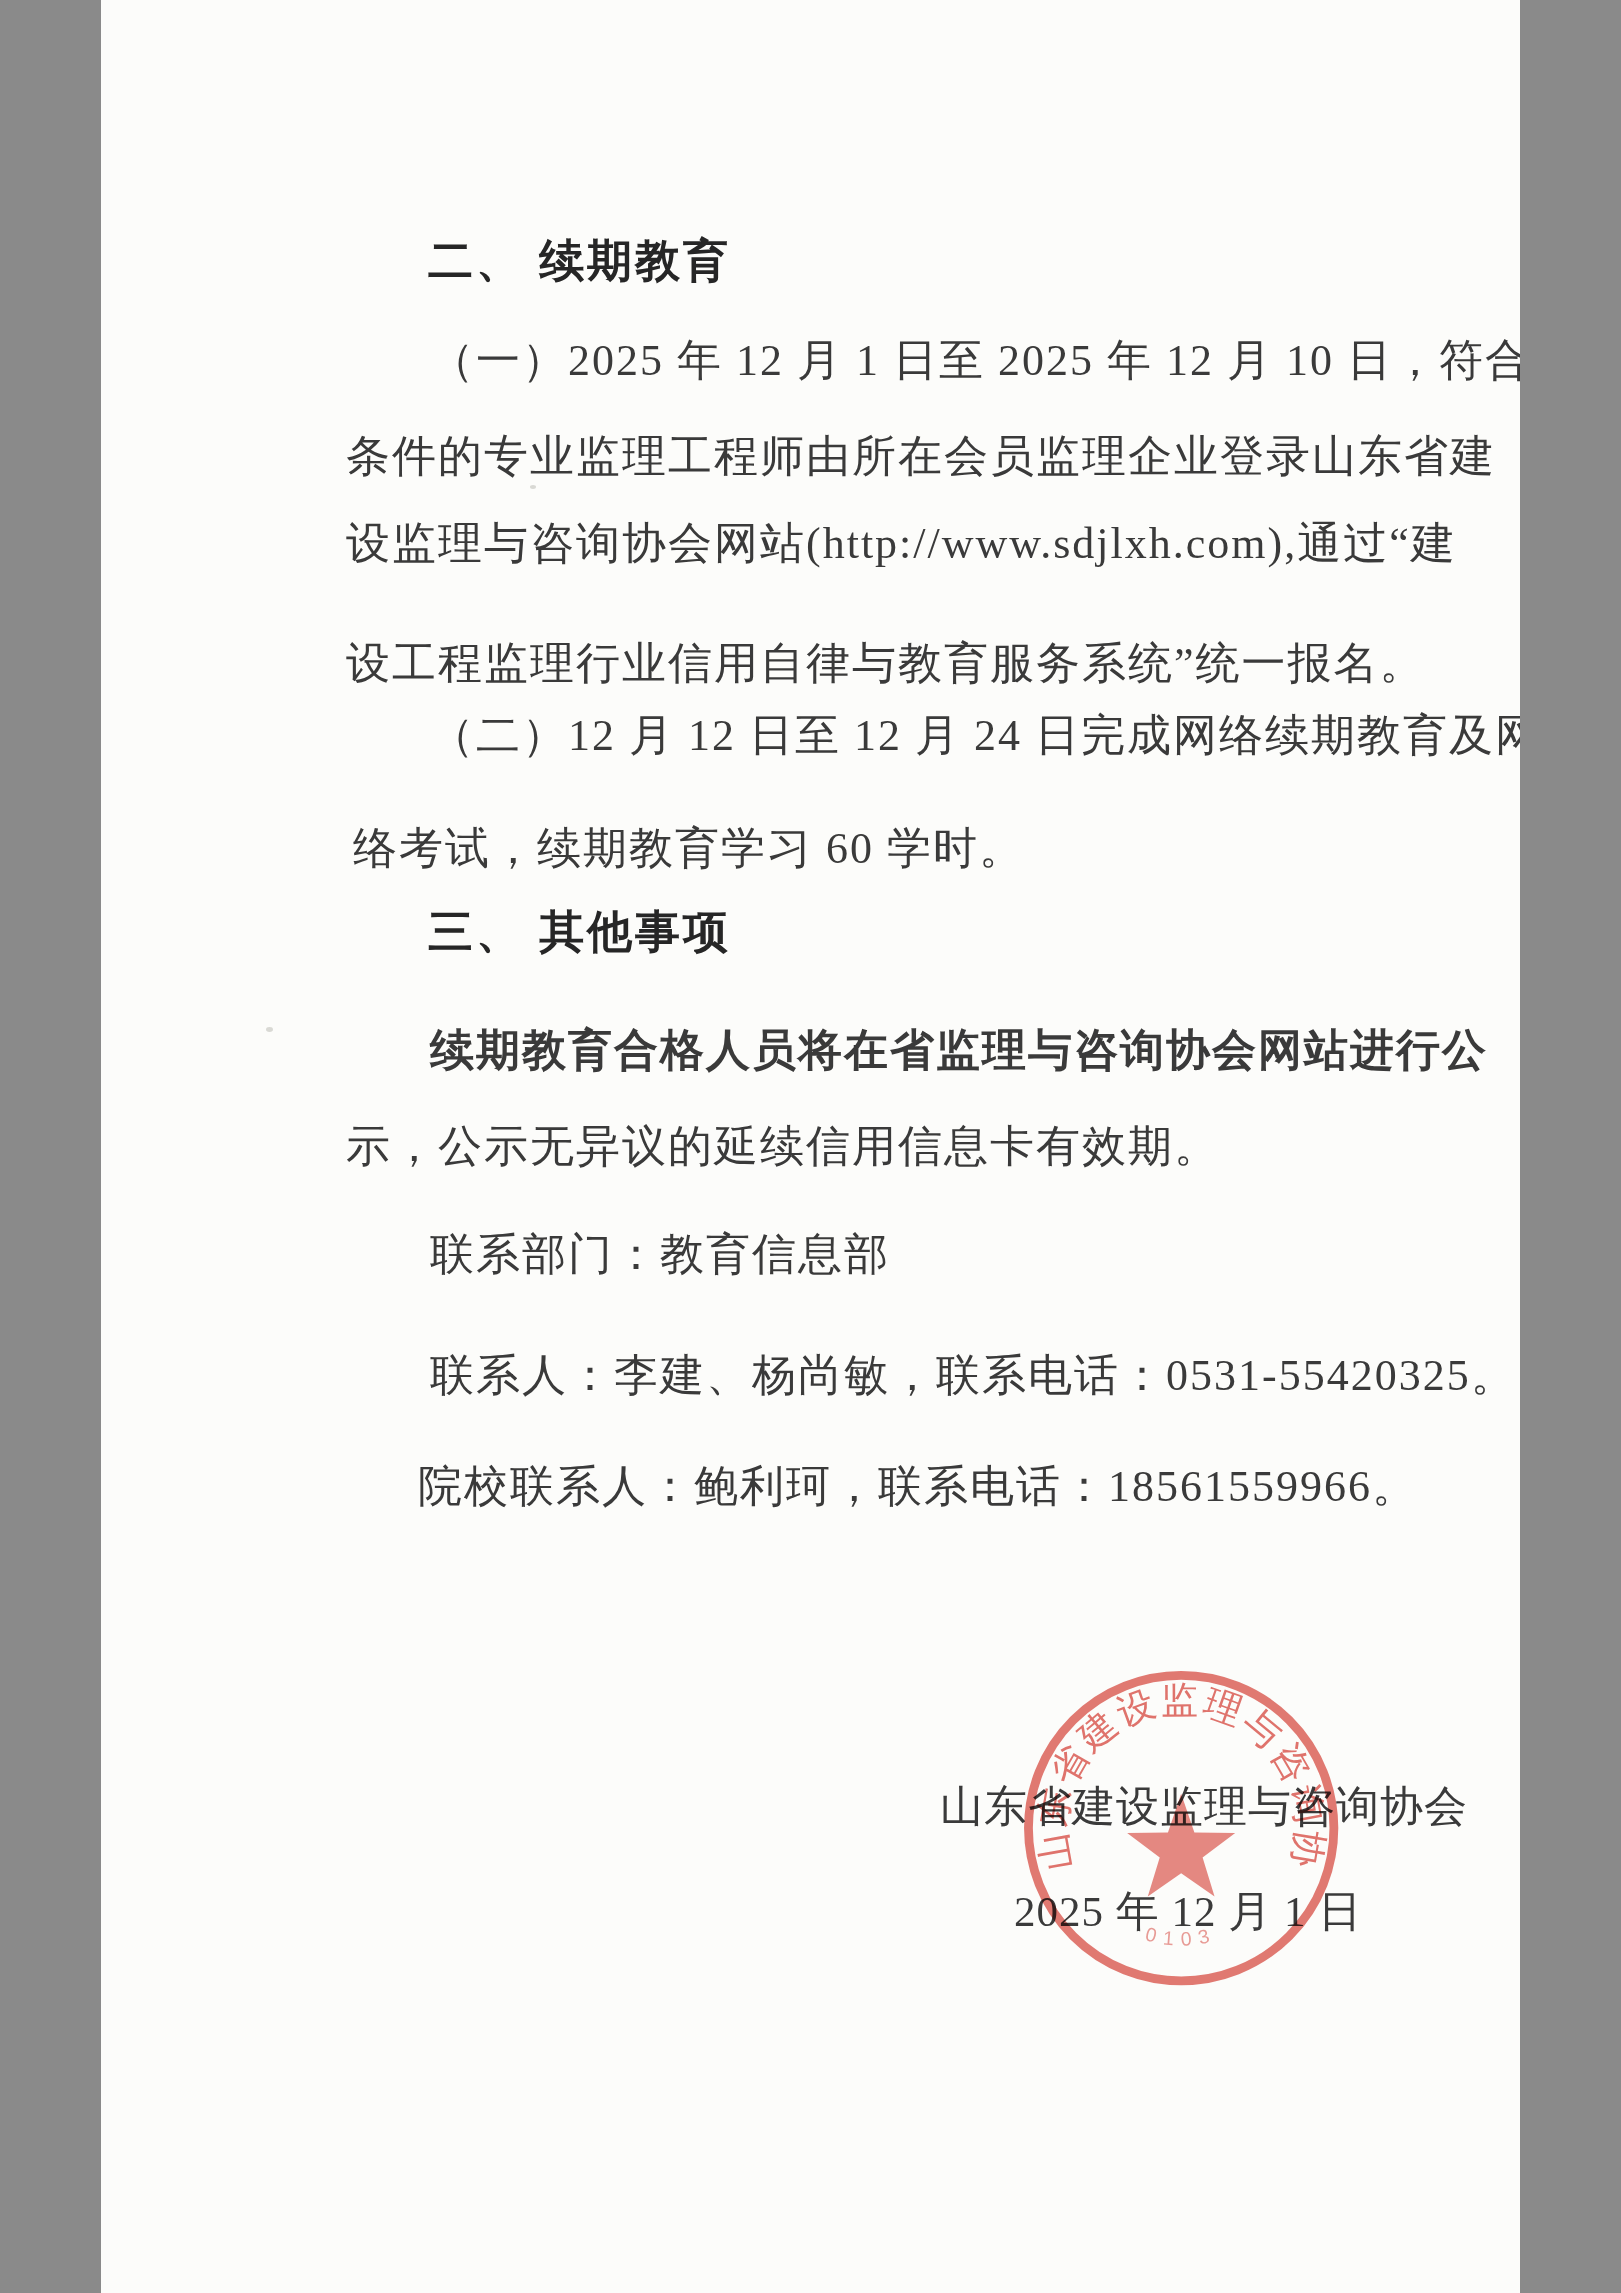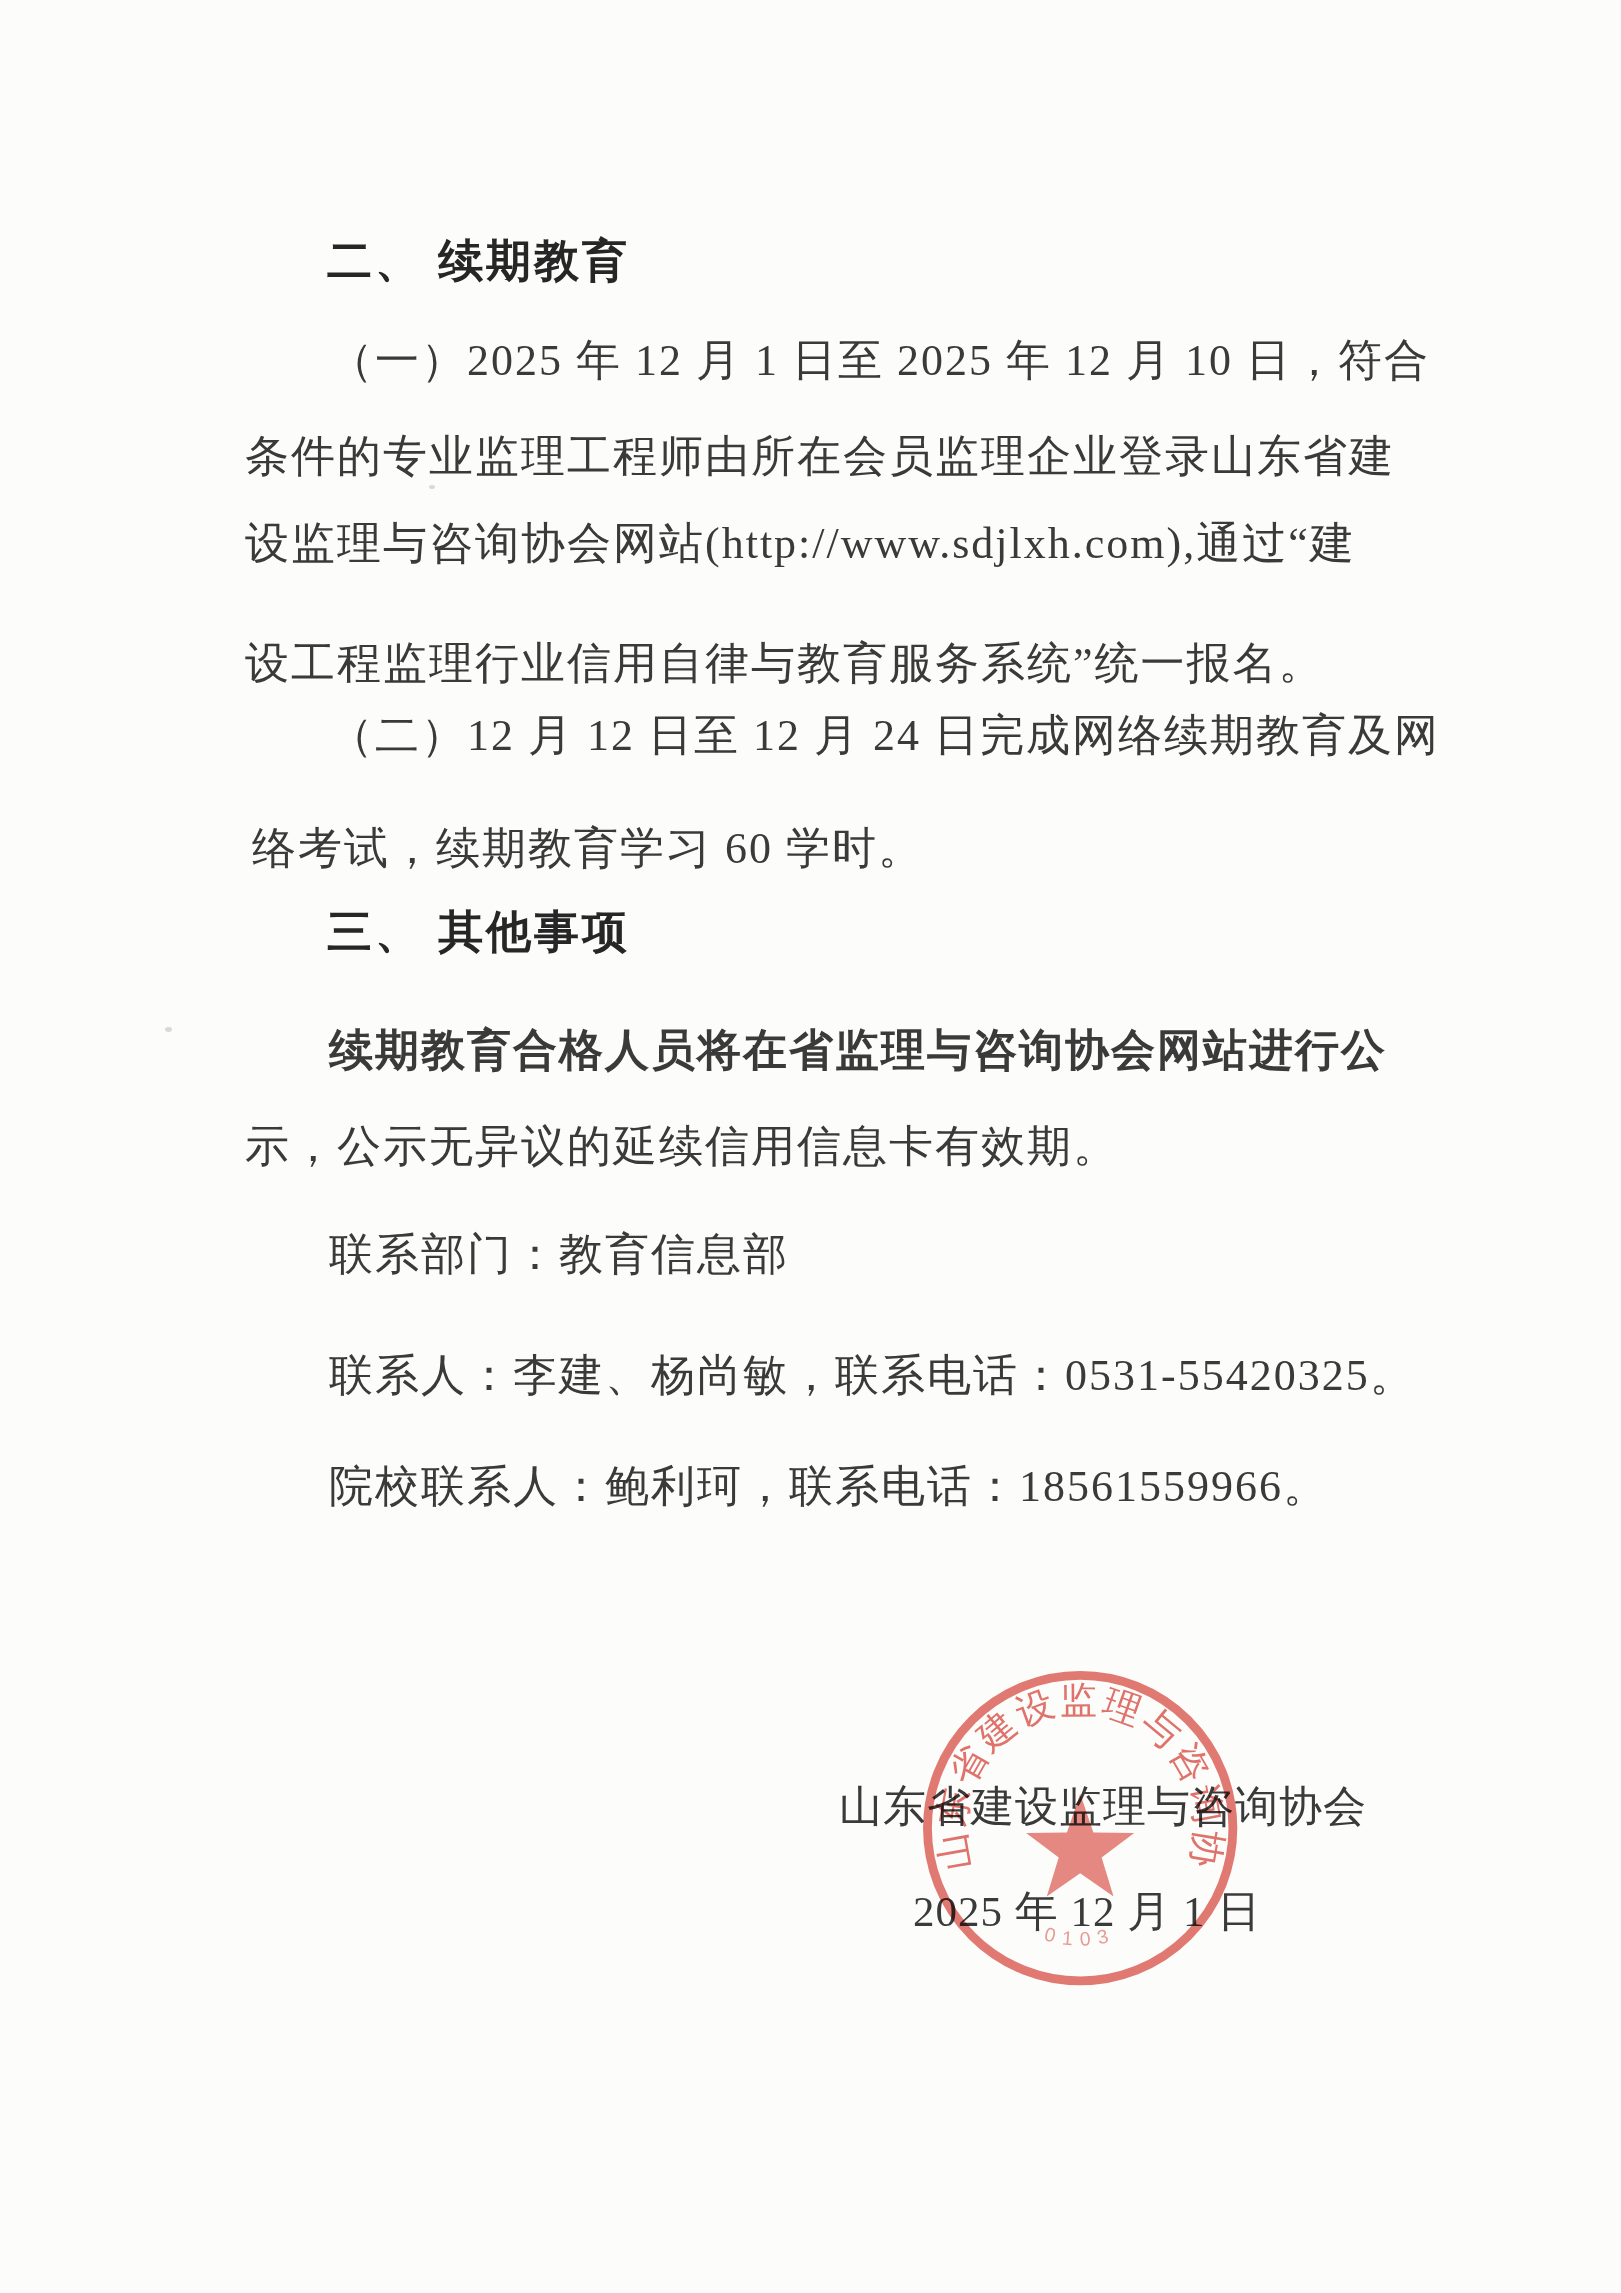--- a/index.html
+++ b/index.html
@@ -1,18 +1,18 @@
 <!DOCTYPE html>
 <html><head>
 <meta charset="utf-8">
 <style>
   html,body{margin:0;padding:0;background:#8a8a8a;}
   .page{
     position:relative;
-    width:1621px;height:2294px;
+    width:1419px;height:2294px;
     margin:0 auto;
     background:#fcfcfa;
     overflow:hidden;
     font-family:"Liberation Serif", serif;
   }
   .text-line{
     position:absolute;
     white-space:nowrap;
     color:#3a3a3a;
     font-size:44px;
@@ -58,21 +58,21 @@
       <div class="text-line" style="left: 245px; top: 435px;">条件的专业监理工程师由所在会员监理企业登录山东省建</div>
       <div class="text-line" style="left: 245px; top: 522px;">设监理与咨询协会网站(http://www.sdjlxh.com),通过“建</div>
       <div class="text-line" style="left: 245px; top: 610px; margin-top: 32px;">设工程监理行业信用自律与教育服务系统”统一报名。</div>
       <div class="text-line" style="left: 329px; top: 714px;">（二）12 月 12 日至 12 月 24 日完成网络续期教育及网</div>
       <div class="text-line" style="left: 252px; top: 801px; margin-top: 26px;">络考试，续期教育学习 60 学时。</div>
       <div class="text-line heading" style="left: 327px; top: 909px;">三、 其他事项</div>
       <div class="text-line" style="left: 329px; top: 1029px; font-weight: bold;">续期教育合格人员将在省监理与咨询协会网站进行公</div>
       <div class="text-line" style="left: 245px; top: 1116px; margin-top: 9px;">示，公示无异议的延续信用信息卡有效期。</div>
       <div class="text-line" style="left: 329px; top: 1233px;">联系部门：教育信息部</div>
       <div class="text-line" style="left: 329px; top: 1354px;">联系人：李建、杨尚敏，联系电话：0531-55420325。</div>
-      <div class="text-line" style="left: 329px; top: 1465px;">院校联系人：鲍利珂，联系电话：18561559966。</div>
+      <div class="text-line" style="left: 317px; top: 1465px;">院校联系人：鲍利珂，联系电话：18561559966。</div>
     </div>
 
   <div class="signature-line" style="left:839px;top:1785px;">山东省建设监理与咨询协会</div>
   <div class="signature-line" style="left:913px;top:1890px;">2025 年 12 月 1 日</div>
 
   <svg class="seal-svg" viewBox="920 1670 380 400">
 
     <circle cx="1102" cy="1865" r="156" fill="none" stroke="#d8453c" stroke-width="9" opacity="0.82"></circle>
 
     <polygon points="1102,1830 1115.5,1869.4 1157.2,1870.1 1123.9,1895.1 1136.1,1934.9 1102,1911 1067.9,1934.9 1080.1,1895.1 1046.8,1870.1 1088.5,1869.4" fill="#d8453c" opacity="0.72"></polygon>

